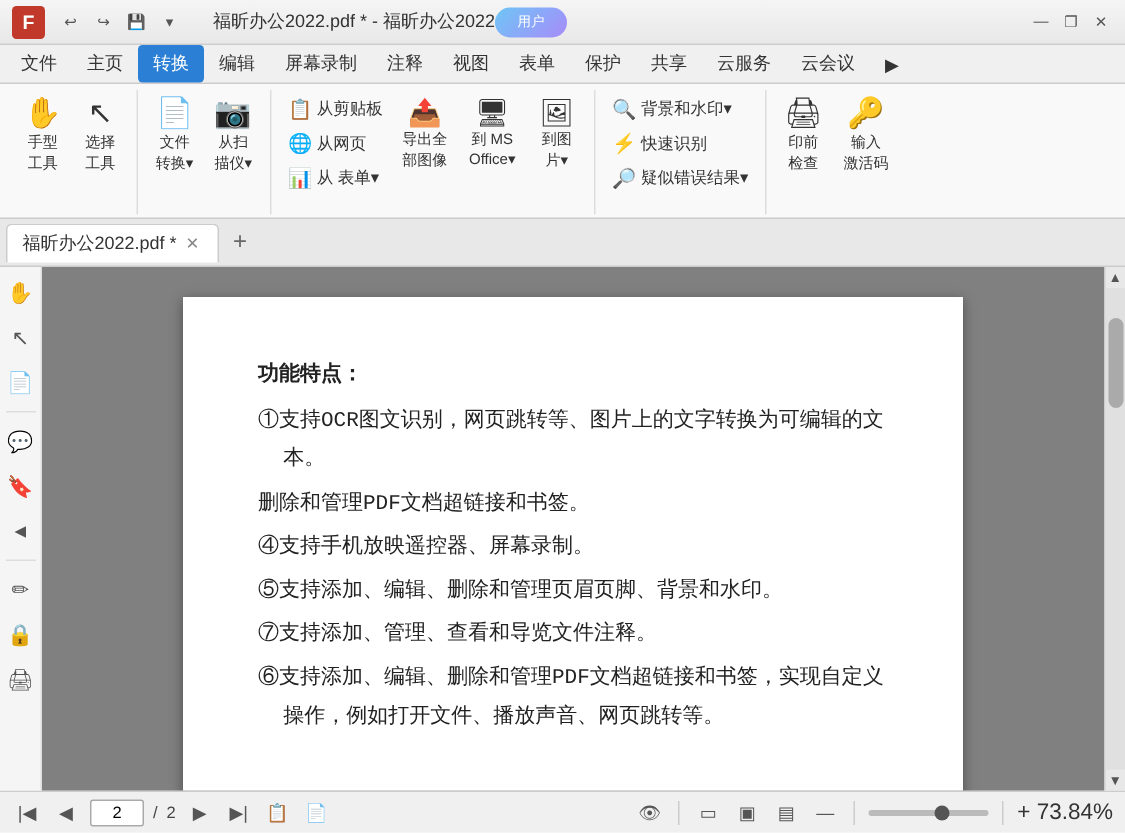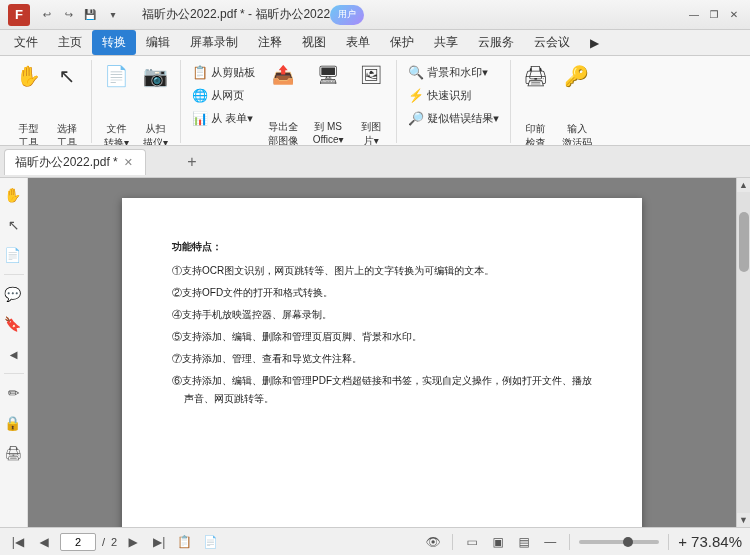--- a/index.html
+++ b/index.html
@@ -65,35 +65,35 @@
     .ribbon-buttons {
       display: flex; flex: 1; align-items: flex-start; gap: 2px; padding: 2px 0;
     }
     .ribbon-btn {
       display: flex; flex-direction: column; align-items: center; justify-content: flex-start;
       padding: 3px 5px; cursor: pointer; border-radius: 3px; min-width: 36px;
       font-size: 10px; color: #333; text-align: center; border: 1px solid transparent;
       gap: 2px;
     }
     .ribbon-btn .icon { font-size: 20px; line-height: 1; }
-    .ribbon-btn .label { font-size: 10px; white-space: nowrap; margin-top: 34px; }
+    .ribbon-btn .label { font-size: 10px; white-space: nowrap; }
     .ribbon-btn-small {
       display: flex; align-items: center; padding: 2px 4px; cursor: pointer;
       border-radius: 2px; font-size: 11px; color: #333; gap: 3px;
       border: 1px solid transparent; white-space: nowrap;
     }
     .ribbon-btn-small .icon { font-size: 13px; }
     .ribbon-col {
       display: flex; flex-direction: column; justify-content: center; gap: 2px;
     }
 
     
     #tab-bar {
       display: flex; align-items: center; height: 32px;
-      background: #e8e8e8; border-bottom: 1px solid #ccc; padding: 0 4px; gap: 32px;
+      background: #e8e8e8; border-bottom: 1px solid #ccc; padding: 0 4px;
     }
     .doc-tab {
       display: flex; align-items: center; gap: 4px; padding: 4px 10px;
       background: white; border: 1px solid #ccc; border-bottom: none;
       border-radius: 4px 4px 0 0; font-size: 12px; cursor: pointer; color: #333;
       margin-right: 2px;
     }
     .tab-close {
       font-size: 11px; color: #888; cursor: pointer; padding: 1px 2px; border-radius: 2px;
     }
@@ -122,21 +122,21 @@
     #pdf-area {
       flex: 1; background: #808080; overflow: hidden; position: relative;
       display: flex; justify-content: center; align-items: flex-start; padding: 20px 40px;
     }
     #pdf-page {
       background: white; width: 520px; min-height: 640px;
       box-shadow: 0 2px 8px rgba(0,0,0,0.4);
       padding: 40px 50px; position: relative;
     }
     #pdf-page .content-text {
-      font-size: 10px; color: #222; line-height: 1.8;
+      font-size: 14px; color: #222; line-height: 1.8; font-family: Liberation Mono, monospace;
     }
     #pdf-page .section-title {
       font-weight: bold; margin-bottom: 6px;
     }
     #pdf-page .item {
       margin-bottom: 4px; text-indent: -1.2em; padding-left: 1.2em;
     }
 
     
     #right-scrollbar {
@@ -178,21 +178,21 @@
       width: 80px; height: 4px; background: #bbb; border-radius: 2px; position: relative; cursor: pointer;
     }
     .zoom-thumb {
       width: 10px; height: 10px; background: #555; border-radius: 50%;
       position: absolute; top: -3px; left: 55%;
     }
     .zoom-text { font-size: 15px; color: #333; }
 
     
     .user-avatar {
-      width: 34px; height: 20px; background: linear-gradient(135deg, #6ec6f5, #a78bfa);
+      width: 48px; height: 20px; background: linear-gradient(135deg, #6ec6f5, #a78bfa);
       border-radius: 10px; display: flex; align-items: center; justify-content: center;
       font-size: 9px; color: white; cursor: pointer;
     }
   </style>
 </head>
 <body>
 
 <div id="title-bar">
   <div class="app-logo">
     <span>F</span>
@@ -354,21 +354,21 @@
     <div class="left-tool-btn">🔒</div>
     <div class="left-tool-btn">🖨</div>
   </div>
 
   <div id="pdf-area">
     <div id="pdf-page">
       <div class="content-text">
         <div class="section-title">功能特点：</div>
         <div id="pdf-items">
             <div class="item">①支持OCR图文识别，网页跳转等、图片上的文字转换为可编辑的文本。</div>
-            <div class="item">②支持OFD文件的打开和格式转换。</div>
+            <div class="item">删除和管理PDF文档超链接和书签。</div>
             <div class="item">④支持手机放映遥控器、屏幕录制。</div>
             <div class="item">⑤支持添加、编辑、删除和管理页眉页脚、背景和水印。</div>
             <div class="item">⑦支持添加、管理、查看和导览文件注释。</div>
             <div class="item">⑥支持添加、编辑、删除和管理PDF文档超链接和书签，实现自定义操作，例如打开文件、播放声音、网页跳转等。</div>
           </div>
       </div>
     </div>
   </div>
 
   <div id="right-scrollbar">

